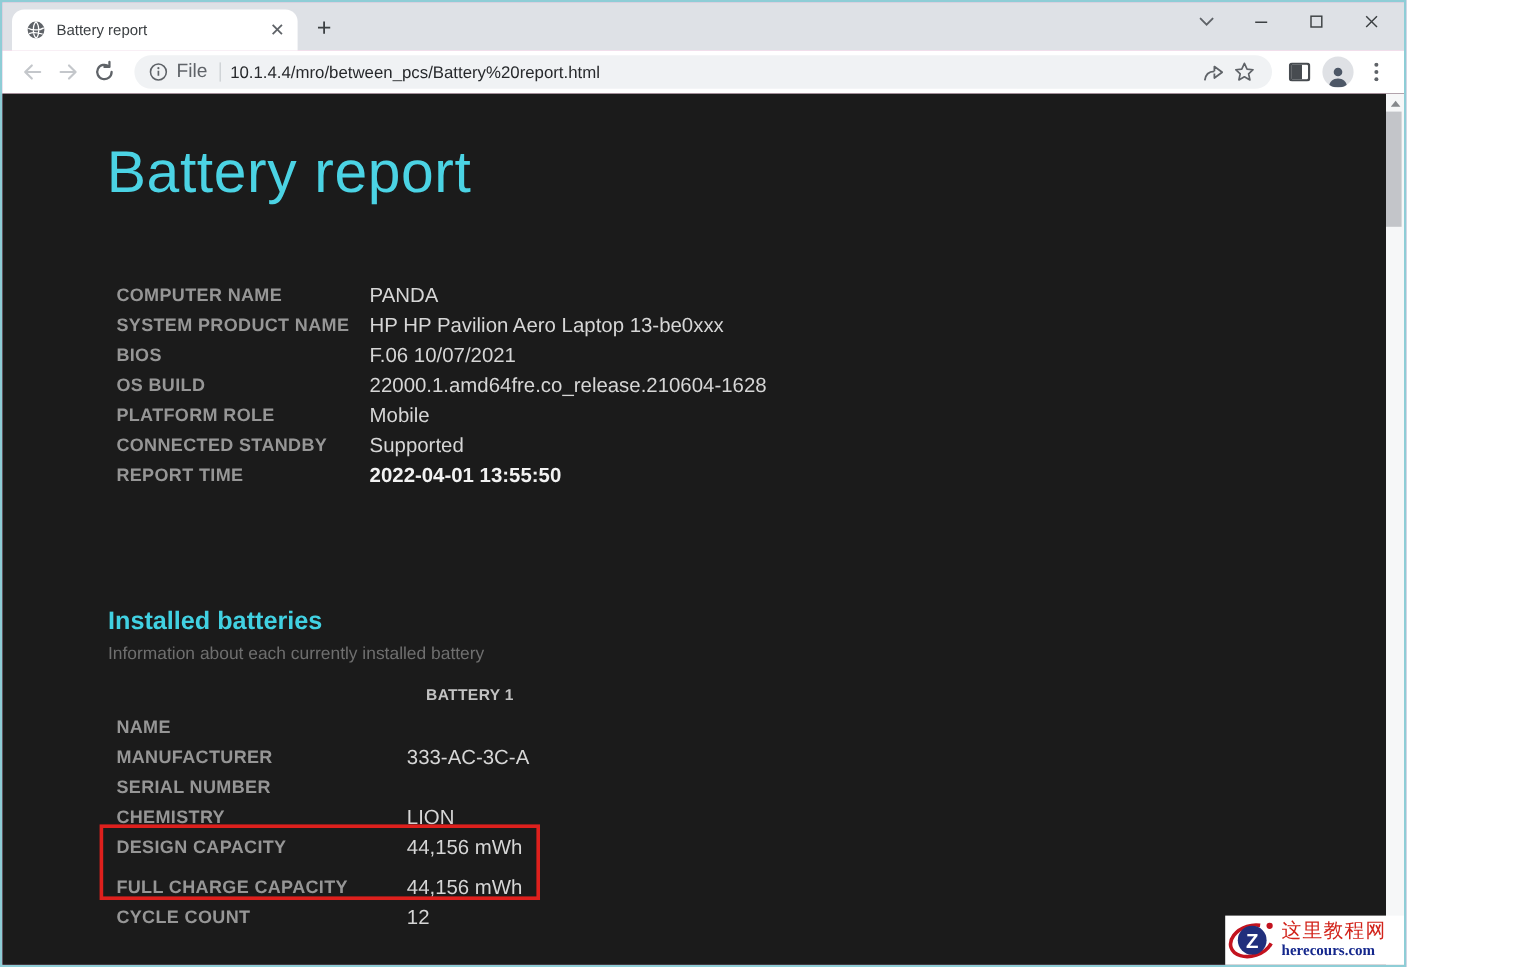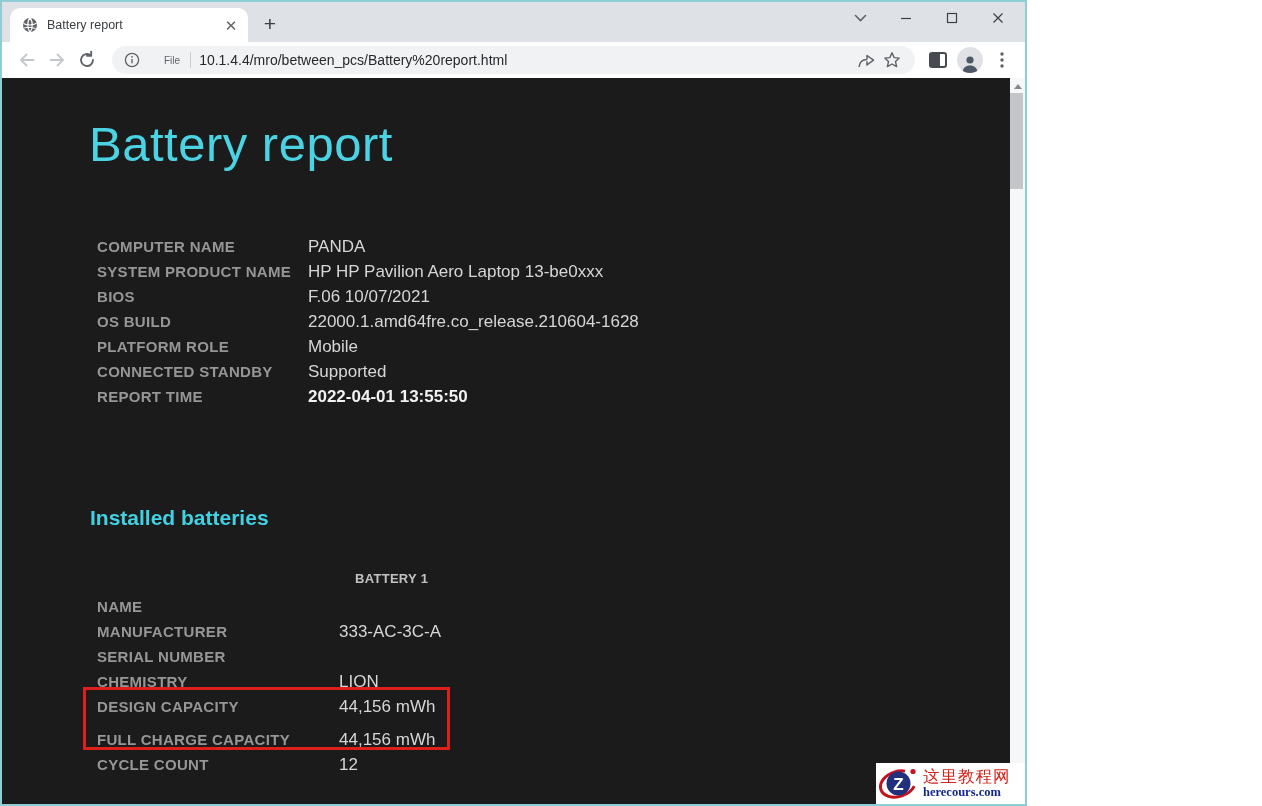--- a/index.html
+++ b/index.html
@@ -3,21 +3,21 @@
 <meta charset="utf-8">
 <style>
   * { box-sizing: border-box; }
   html, body { margin: 0; padding: 0; }
   body {
     width: 1262px; height: 806px; overflow: hidden;
     font-family: "Liberation Sans", sans-serif;
     background: #fff;
   }
   .window {
-    position: relative; width: 1027px; height: 806px;
+    position: relative; width: 1172px; height: 806px;
     border: 2px solid #8ecdd6;
     display: flex; flex-direction: column;
     background: #f9a8d4;
   }
 
   
   .tabbar {
     position: relative; height: 40px; background: #dee1e6;
     flex: 0 0 auto; display: flex; align-items: flex-end;
   }
@@ -59,21 +59,21 @@
   }
   .nav-btn {
     width: 30px; height: 30px; flex: 0 0 auto;
     display: flex; align-items: center; justify-content: center;
   }
   .omnibox {
     flex: 1; height: 28px; margin: 0 8px 0 10px;
     background: #f0f2f4; border-radius: 14px;
     display: flex; align-items: center; padding: 0 10px 0 12px;
   }
-  .scheme-label { font-size: 10px; color: #5f6368; margin: 0 4px 0 24px; }
+  .scheme-label { font-size: 16px; color: #5f6368; margin: 0 4px 0 7px; }
   .omni-sep { width: 1px; height: 16px; background: #c9ccd0; margin: 0 8px 0 6px; }
   .url-text {
     flex: 1; font-size: 14px; color: #27292c;
     white-space: nowrap; overflow: hidden;
   }
   .omni-icon-btn {
     width: 26px; height: 26px; flex: 0 0 auto;
     display: flex; align-items: center; justify-content: center;
   }
   .tool-icon-btn {
@@ -289,20 +289,21 @@
         <span class="kv-label">CONNECTED STANDBY</span>
         <span class="kv-value">Supported</span>
       </div>
       <div class="kv-row">
         <span class="kv-label">REPORT TIME</span>
         <span class="kv-value strong">2022-04-01  13:55:50</span>
       </div>
     </div>
 
     <h2 class="section-heading">Installed batteries</h2>
+    <div class="section-subtitle">Information about each currently installed battery</div>
     <div class="battery-col-header">BATTERY 1</div>
 
     <div class="kv-table battery-table">
       <div class="kv-row">
         <span class="kv-label">NAME</span>
         <span class="kv-value"></span>
       </div>
       <div class="kv-row">
         <span class="kv-label">MANUFACTURER</span>
         <span class="kv-value">333-AC-3C-A</span>

